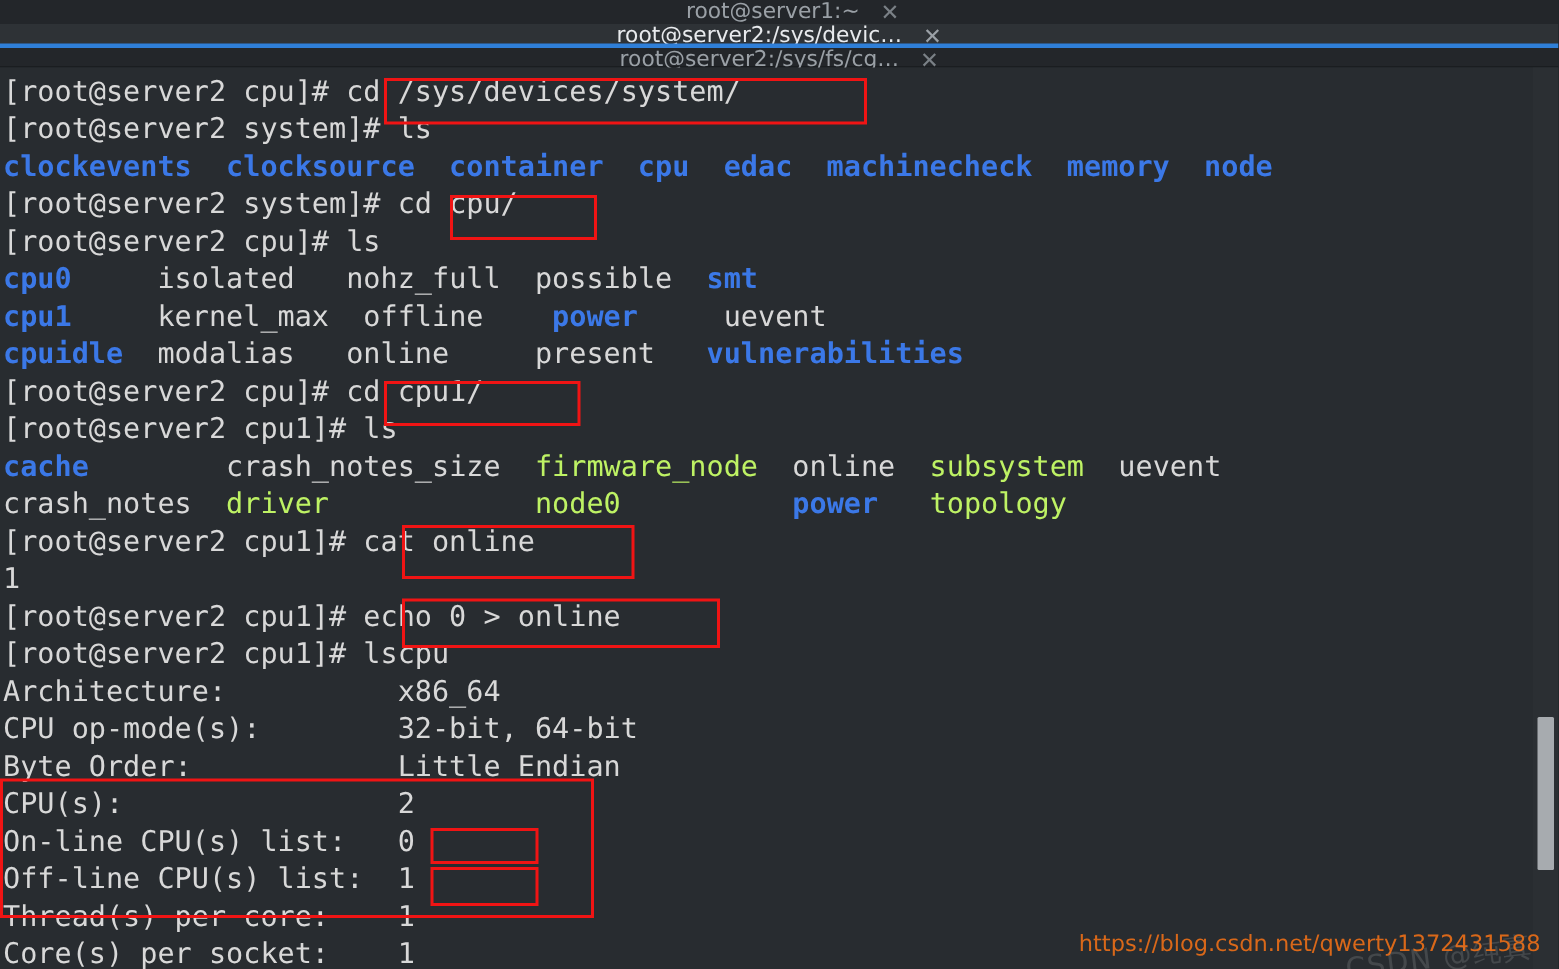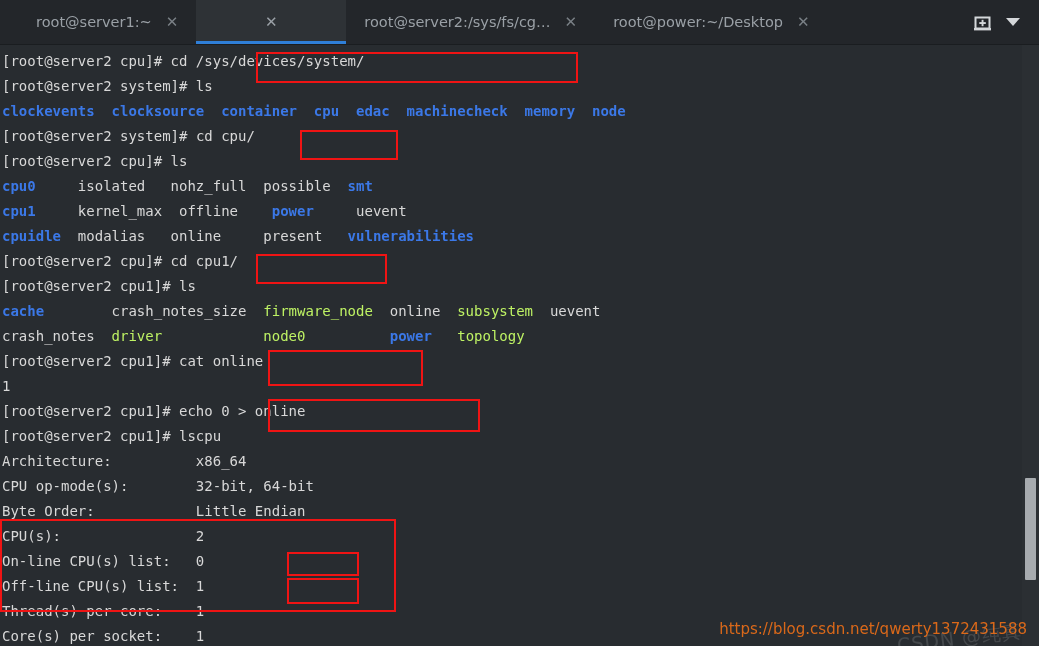--- a/index.html
+++ b/index.html
@@ -11,20 +11,21 @@
   }
   #app { position: relative; width: 1039px; height: 646px; background: #282c30; }
 
   
   #tabbar {
     position: absolute; top: 0; left: 0;
     width: 1039px; height: 45px;
     background: #23262a;
     display: flex; align-items: stretch;
     border-bottom: 1px solid #1a1d20;
+    flex-direction: column;
   }
   .tab {
     position: relative;
     display: flex; align-items: center; justify-content: center;
     gap: 14px;
     padding: 0 18px;
     min-width: 150px;
     font-family: "DejaVu Sans", sans-serif;
     font-size: 14.5px;
     color: #9aa0a6;
@@ -53,21 +54,21 @@
     width: 34px; color: #d4d7da;
   }
   .tabbar-btn.caret { width: 40px; padding-right: 12px; }
 
   
   #terminal {
     position: absolute; top: 45px; left: 0;
     width: 1039px; height: 601px;
     background: #282c30;
     font-family: "DejaVu Sans Mono", monospace;
-    font-size: 14px;
+    font-size: 19px;
     line-height: 25px;
     color: #d6d6d6;
     padding: 4px 0 0 2px;
     overflow: hidden;
     white-space: pre;
     letter-spacing: 0px;
   }
   .line { height: 25px; white-space: pre; }
   .c-white  { color: #d8d8d8; }
   .c-blue   { color: #3b78e7; font-weight: bold; }
@@ -119,20 +120,21 @@
 <body>
 
 <div id="app">
 
   <div id="tabbar">
     <div class="tab first">
       <span class="tab-label">root@server1:~</span>
       <span class="tab-close">✕</span>
     </div>
     <div class="tab active">
+      <span class="tab-label">root@server2:/sys/devic…</span>
       <span class="tab-close">✕</span>
     </div>
     <div class="tab">
       <span class="tab-label">root@server2:/sys/fs/cg…</span>
       <span class="tab-close">✕</span>
     </div>
     <div class="tab">
       <span class="tab-label">root@power:~/Desktop</span>
       <span class="tab-close">✕</span>
     </div>

